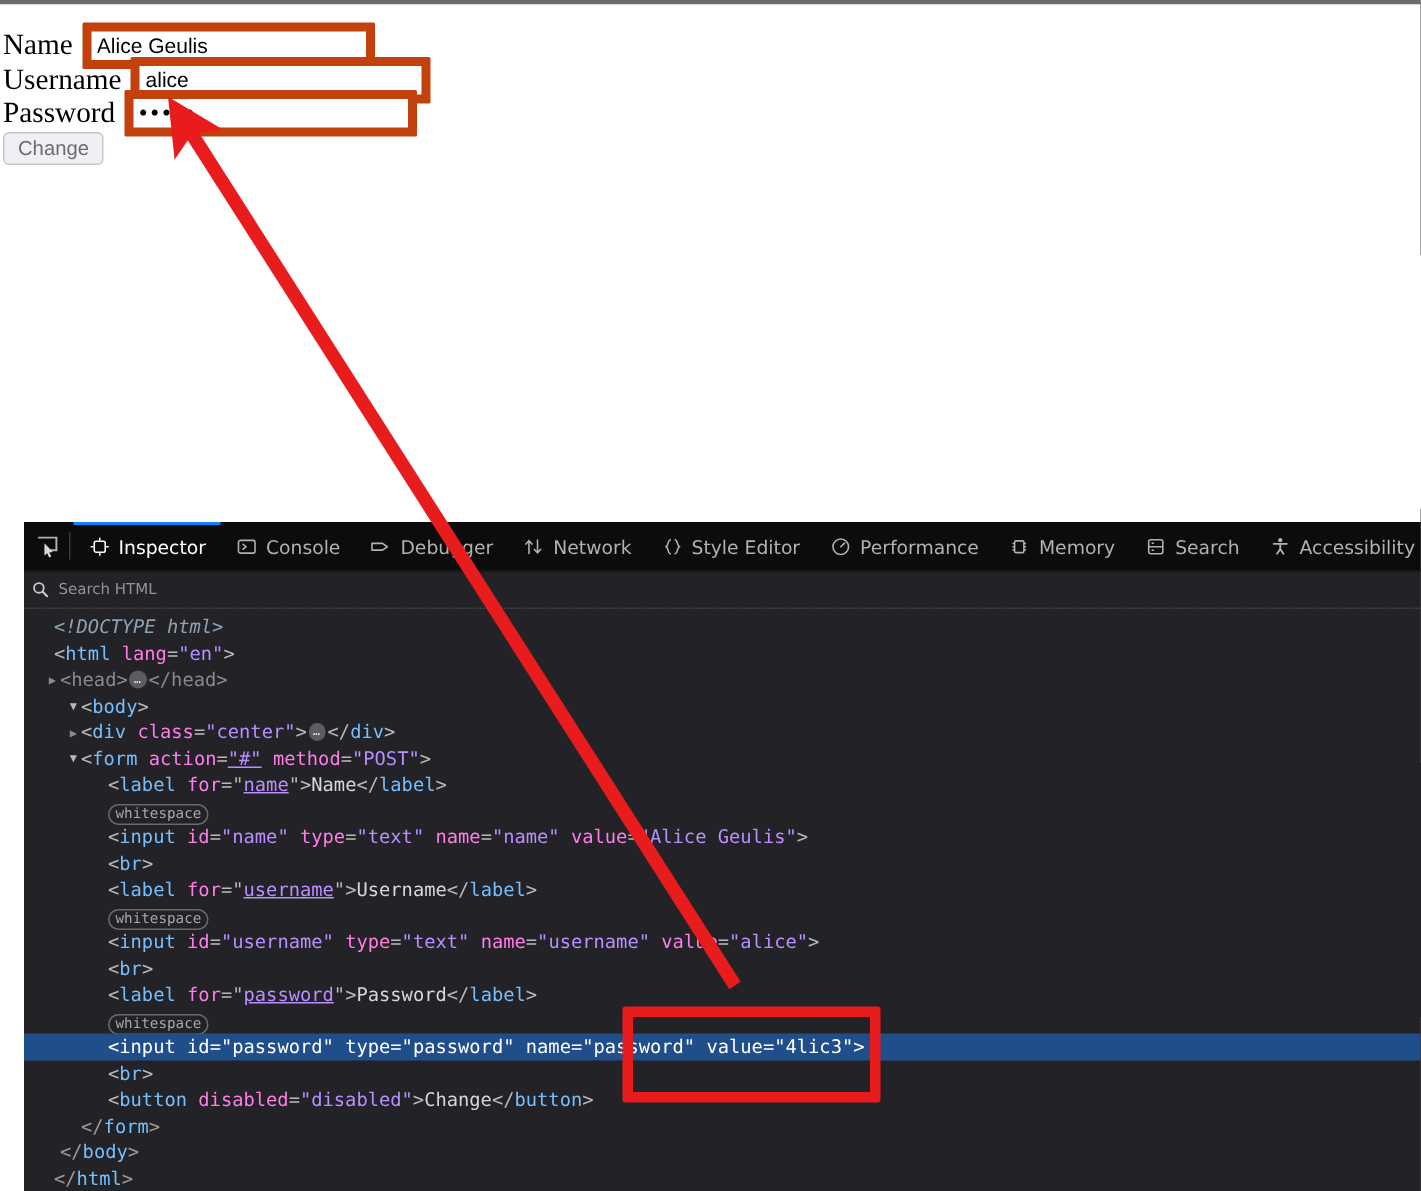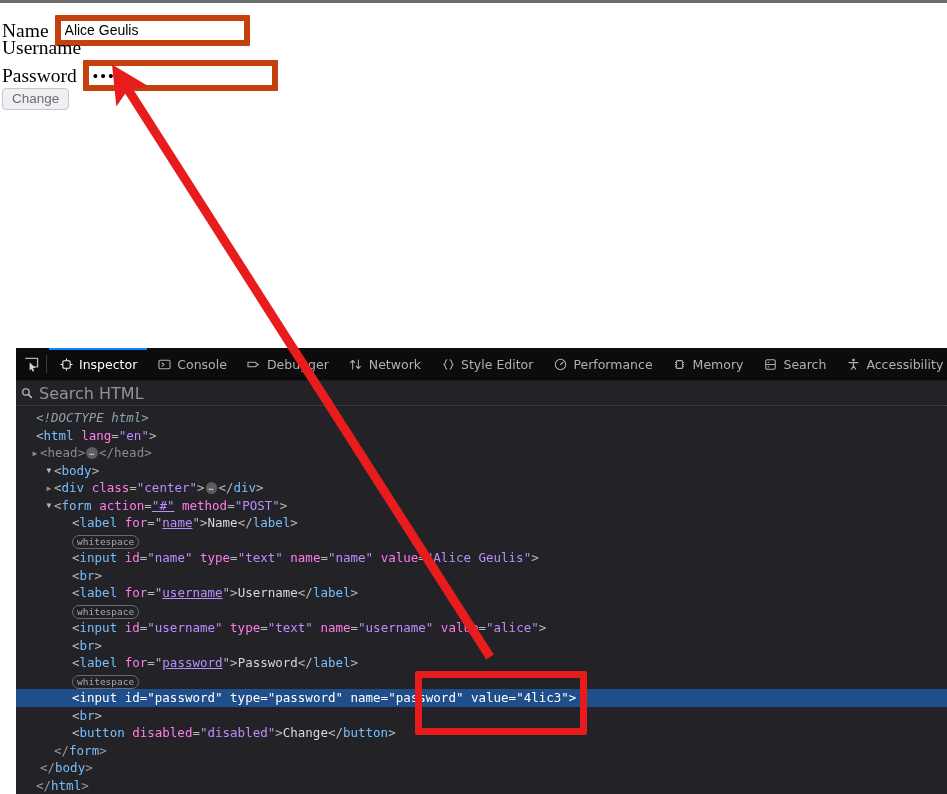--- a/index.html
+++ b/index.html
@@ -158,21 +158,21 @@
     height: 25px;
     background: #232327;
     display: flex;
     align-items: center;
     padding-left: 5px;
     border-bottom: 1px dotted #4a4a4f;
     box-sizing: border-box;
   }
   #search-input-text {
     color: #939395;
-    font-size: 16px;
+    font-size: 10px;
     margin-left: 6px;
     font-family: "DejaVu Sans", sans-serif;
   }
 
   
   #markup-view {
     background: #232327;
     height: 388px;
     padding-top: 3px;
     font-family: "DejaVu Sans Mono", monospace;
@@ -265,20 +265,21 @@
 
 <div id="web-page">
 
   <div class="form-row" id="row-name">
     <span class="form-label">Name</span>
     <input class="form-input" id="input-name" type="text" value="Alice Geulis" style="">
   </div>
 
   <div class="form-row" id="row-user">
     <span class="form-label">Username</span>
+    <input class="form-input" id="input-username" type="text" value="alice" style="">
   </div>
 
   <div class="form-row" id="row-pass">
     <span class="form-label">Password</span>
     <input class="form-input" id="input-password" type="text" value="•••••" style="">
   </div>
 
   <button id="change-button" disabled="">Change</button>
 </div>
 

